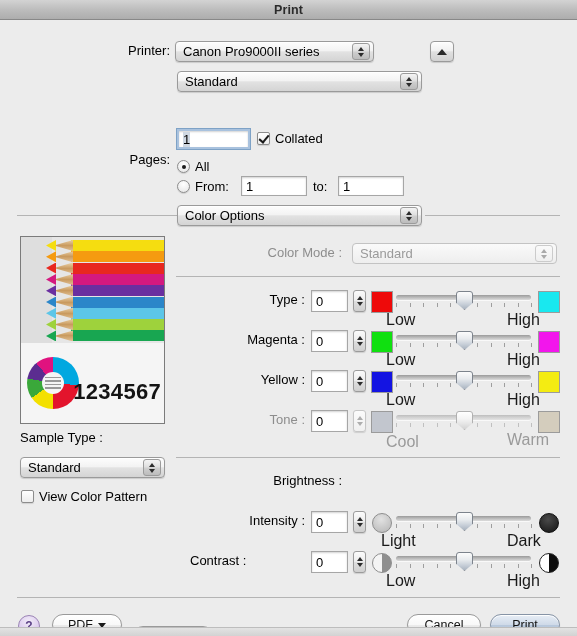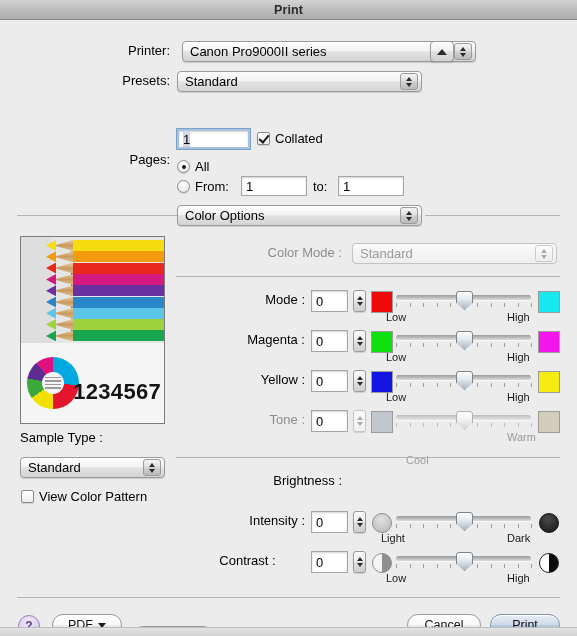--- a/index.html
+++ b/index.html
@@ -137,21 +137,21 @@
   .thumbv{
     position:absolute;top:0px;width:15px;height:17px;margin-left:-7.5px;
     background:linear-gradient(to bottom,#fcfcfc 0%,#e8ebee 40%,#c4ccd6 75%,#aab4c0 100%);
     border:1px solid #7c838c;
     border-radius:3px 3px 0 0;
     clip-path:polygon(0 0,100% 0,100% 62%,50% 100%,0 62%);
     box-shadow:0 1px 1px rgba(0,0,0,.2);
   }
   .thumbv.dim{background:linear-gradient(to bottom,#ffffff 0%,#f4f4f4 40%,#e2e2e2 75%,#d2d2d2 100%);
               border-color:#b0b0b0;}
-  .endlabel{position:absolute;font-size:11px;color:#1a1a1a;}
+  .endlabel{position:absolute;font-size:16px;color:#1a1a1a;}
   .endlabel.dim{color:#9a9a9a;}
 
   .swatch{position:absolute;width:20px;height:20px;border:1px solid #9b9b9b;}
 
   
   .stepper{
     position:absolute;width:13px;height:22px;box-sizing:border-box;
     border:1px solid #9b9b9b;border-radius:3px;
     background:linear-gradient(to bottom,#fbfbfb 0%,#ededed 48%,#dfdfdf 52%,#cfcfcf 100%);
     display:flex;flex-direction:column;align-items:center;justify-content:center;gap:2px;
@@ -198,34 +198,31 @@
 
   <div class="titlebar">
     <span class="title">Print</span>
   </div>
 
   <div class="body">
 
     <div class="row" style="left:0;top:23px;width:170px;justify-content:flex-end;">
       <span class="lbl">Printer:</span>
     </div>
-    <div class="popup" style="position:absolute;left:182px;top:21px;width:294px;">
+    <div class="popup" style="position:absolute;left:175px;top:21px;width:199px;">
       <span>Canon Pro9000II series</span>
       <span class="arrows">
         <i class="arrow-up"></i>
           <i class="arrow-dn"></i>
       </span>
     </div>
     <div class="sqbtn" style="position:absolute;left:430px;top:21px;">
       <span class="tri"></span>
     </div>
 
-    <div class="row" style="left:0;top:53px;width:170px;justify-content:flex-end;">
-      <span class="lbl">Presets:</span>
-    </div>
     <div class="popup" style="position:absolute;left:177px;top:51px;width:245px;">
       <span>Standard</span>
       <span class="arrows">
         <i class="arrow-up"></i>
           <i class="arrow-dn"></i>
       </span>
     </div>
 
     <div class="tfield focus" style="position:absolute;left:177px;top:109px;width:73px;">
       <span>1</span>
@@ -350,21 +347,21 @@
       <span class="arrows">
         <i class="arrow-up"></i>
           <i class="arrow-dn"></i>
       </span>
     </div>
 
     <div class="sep" style="left:176px;top:256px;width:384px;"></div>
 
     <div id="cmy-rows">
         <div class="row" style="left: 190px; top: 272px; width: 115px; justify-content: flex-end;">
-          <span class="lbl">Mode :</span>
+          <span class="lbl">Type :</span>
         </div>
         <div class="tfield" style="position: absolute; left: 311px; top: 270px; width: 37px; height: 22px;">
           <span>0</span>
         </div>
         <div class="stepper" style="left: 353px; top: 270px;">
           <i class="arrow-up"></i>
           <i class="arrow-dn"></i>
         </div>
         <div class="swatch" style="left: 371px; top: 271px; background: rgb(238, 10, 10);"></div>
         <div class="swatch" style="left: 538px; top: 271px; background: rgb(25, 232, 239);"></div>
@@ -471,21 +468,21 @@
             <span style="left: 40%;"></span>
             <span style="left: 50%;"></span>
             <span style="left: 60%;"></span>
             <span style="left: 70%;"></span>
             <span style="left: 80%;"></span>
             <span style="left: 90%;"></span>
             <span style="left: 100%;"></span>
           </div>
           <div class="thumbv dim" style="left: 50%;"></div>
         </div>
-        <div class="endlabel dim" style="left: 386px; top: 434px; margin-left: 20px;">Cool</div>
+        <div class="endlabel dim" style="left: 386px; top: 413px;">Cool</div>
         <div class="endlabel dim" style="left: 507px; top: 411px;">Warm</div>
       </div>
 
     <div class="sep" style="left:176px;top:437px;width:384px;"></div>
 
     <div class="row" style="left:190px;top:453px;width:152px;justify-content:flex-end;">
       <span class="lbl">Brightness :</span>
     </div>
 
     <div id="tone-rows">
@@ -513,21 +510,21 @@
             <span style="left: 60%;"></span>
             <span style="left: 70%;"></span>
             <span style="left: 80%;"></span>
             <span style="left: 90%;"></span>
             <span style="left: 100%;"></span>
           </div>
           <div class="thumbv" style="left: 50%;"></div>
         </div>
         <div class="endlabel" style="left: 381px; top: 512px;">Light</div>
         <div class="endlabel" style="left: 507px; top: 512px;">Dark</div>
-        <div class="row" style="left: 190px; top: 533px; width: 115px; justify-content: center;">
+        <div class="row" style="left: 190px; top: 533px; width: 115px; justify-content: flex-start;">
           <span class="lbl">Contrast :</span>
         </div>
         <div class="tfield" style="position: absolute; left: 311px; top: 531px; width: 37px; height: 22px;">
           <span>0</span>
         </div>
         <div class="stepper" style="left: 353px; top: 531px;">
           <i class="arrow-up"></i>
           <i class="arrow-dn"></i>
         </div>
         <div class="cir" style="left: 372px; top: 533px; background: linear-gradient(to right, rgb(244, 244, 244) 50%, rgb(143, 143, 143) 50%);"></div>

